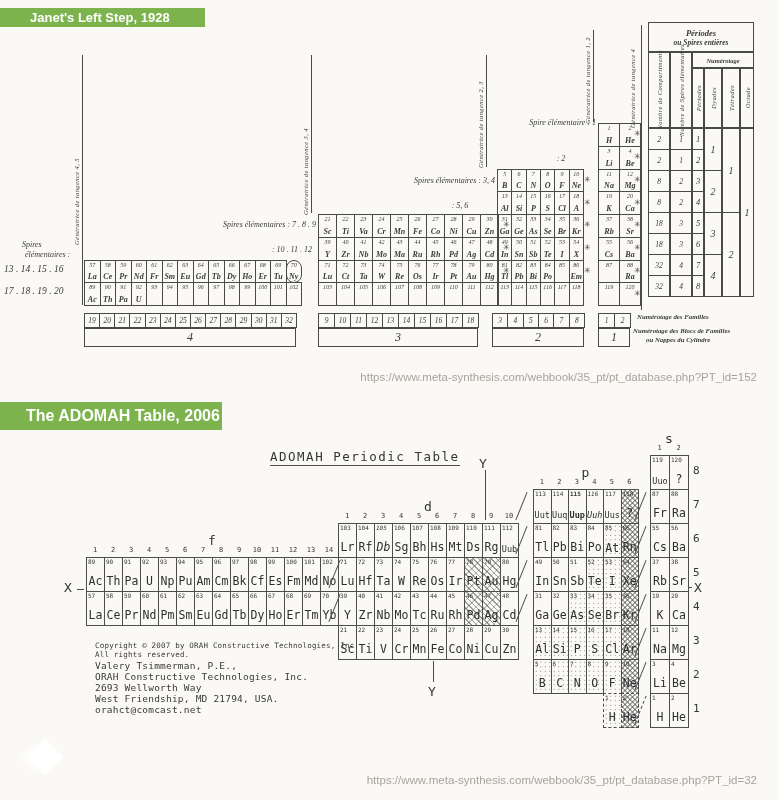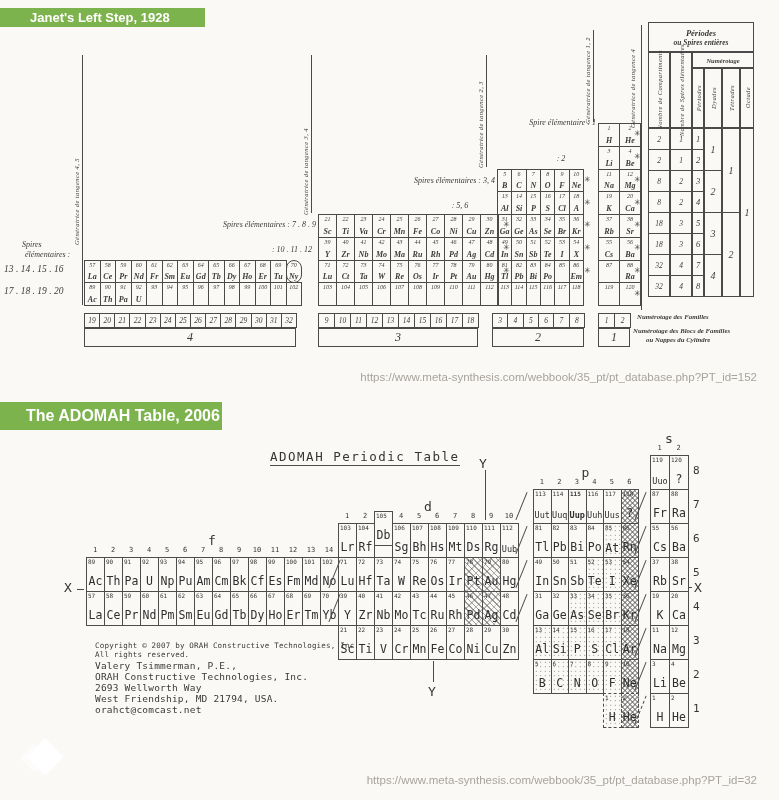--- a/index.html
+++ b/index.html
@@ -819,21 +819,21 @@
     <div class="colnum mono" style="position: absolute; left: 482px; top: 512px; width: 18px; height: 9px;">9</div>
     <div class="colnum mono" style="position: absolute; left: 500px; top: 512px; width: 18px; height: 9px;">10</div>
     <div class="acell" style="position: absolute; left: 338px; top: 523px; width: 19px; height: 35px;">
       <div class="n">103</div>
       <div class="s" style="font-size: 11.5px;">Lr</div>
     </div>
     <div class="acell" style="position: absolute; left: 356px; top: 523px; width: 19px; height: 35px;">
       <div class="n">104</div>
       <div class="s" style="font-size: 11.5px;">Rf</div>
     </div>
-    <div class="acell" style="position: absolute; left: 374px; top: 511px; width: 19px; height: 35px;">
+    <div class="acell" style="position: absolute; left: 374px; top: 523px; width: 19px; height: 35px; font-style: italic;">
       <div class="n">105</div>
       <div class="s" style="font-size: 11.5px;">Db</div>
     </div>
     <div class="acell" style="position: absolute; left: 392px; top: 523px; width: 19px; height: 35px;">
       <div class="n">106</div>
       <div class="s" style="font-size: 11.5px;">Sg</div>
     </div>
     <div class="acell" style="position: absolute; left: 410px; top: 523px; width: 19px; height: 35px;">
       <div class="n">107</div>
       <div class="s" style="font-size: 11.5px;">Bh</div>
@@ -990,21 +990,21 @@
       <div class="s" style="font-size: 8.5px;">Uut</div>
     </div>
     <div class="acell" style="position: absolute; left: 550.5px; top: 489px; width: 18.5px; height: 35px;">
       <div class="n">114</div>
       <div class="s" style="font-size: 8.5px;">Uuq</div>
     </div>
     <div class="acell" style="position: absolute; left: 568px; top: 489px; width: 18.5px; height: 35px; font-weight: bold;">
       <div class="n">115</div>
       <div class="s" style="font-size: 8.5px;">Uup</div>
     </div>
-    <div class="acell" style="position: absolute; left: 585.5px; top: 489px; width: 18.5px; height: 35px;">
+    <div class="acell" style="position: absolute; left: 585.5px; top: 489px; width: 18.5px; height: 35px; font-style: italic;">
       <div class="n">116</div>
       <div class="s" style="font-size: 8.5px;">Uuh</div>
     </div>
     <div class="acell" style="position: absolute; left: 603px; top: 489px; width: 18.5px; height: 35px;">
       <div class="n">117</div>
       <div class="s" style="font-size: 8.5px;">Uus</div>
     </div>
     <div class="acell meshbg" style="position: absolute; left: 620.5px; top: 489px; width: 18.5px; height: 35px;">
       <div class="n">118</div>
       <div class="s" style="font-size: 11.5px;">?</div>

